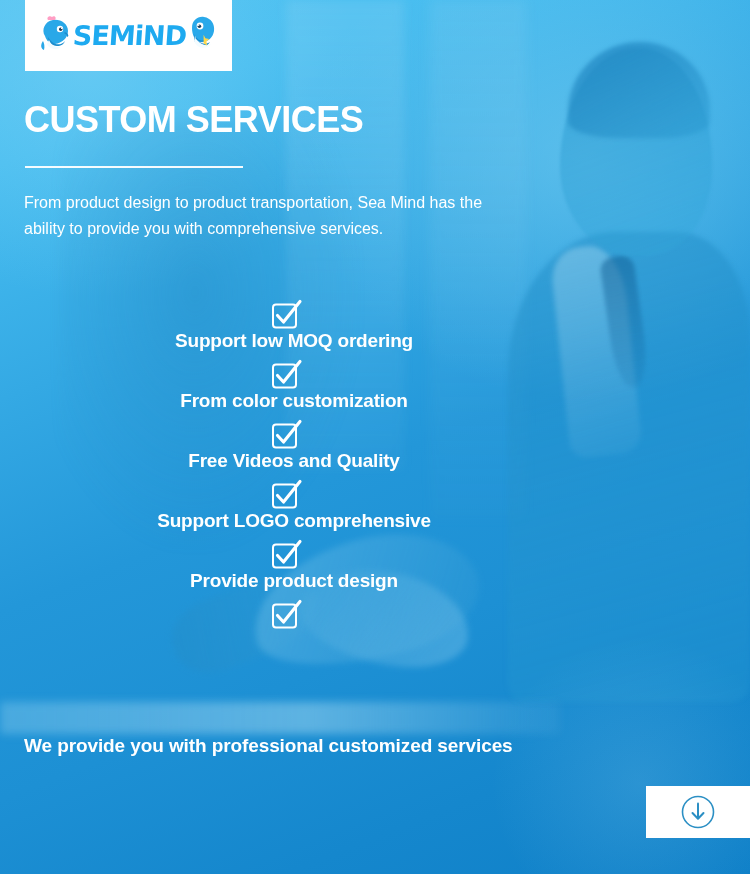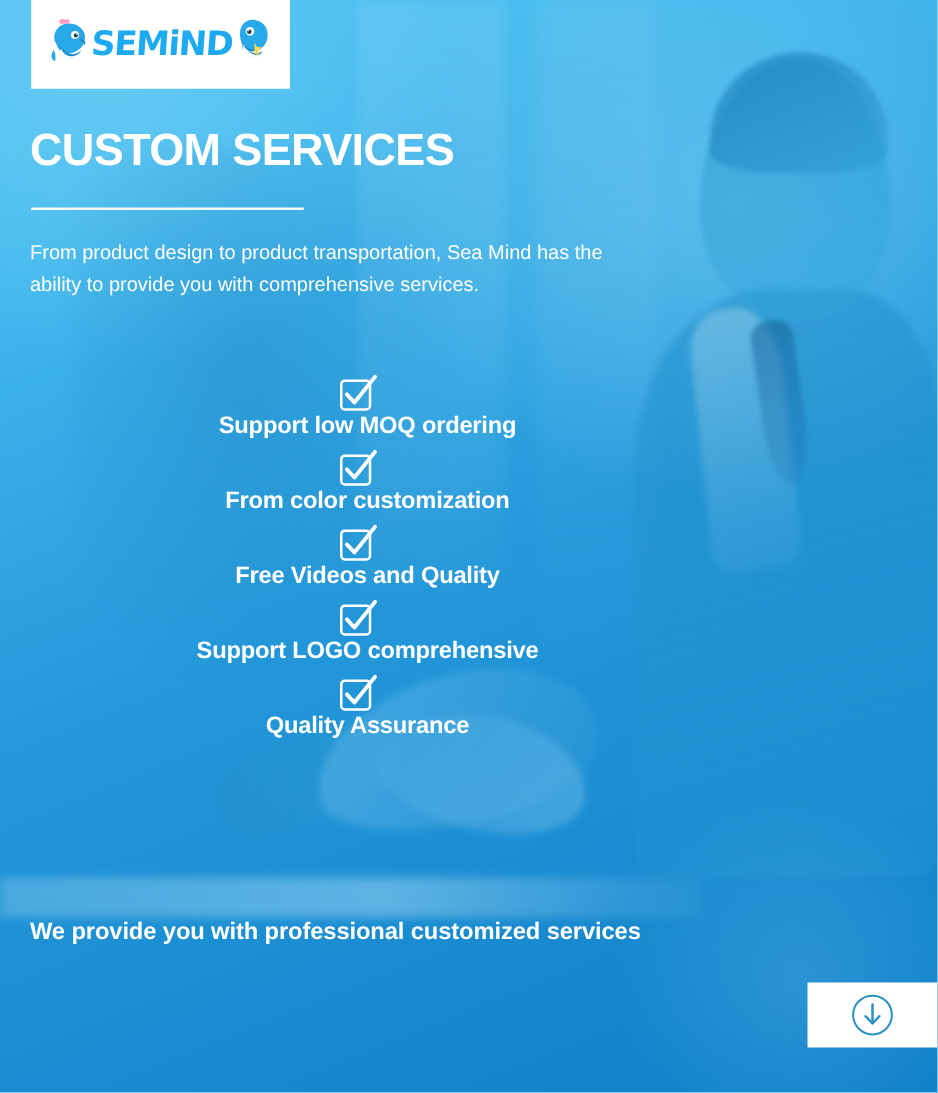--- a/index.html
+++ b/index.html
@@ -340,29 +340,37 @@
     <div class="feature-row">
       <span class="check-icon">
         <svg width="30" height="30" viewBox="0 0 30 30" aria-hidden="true">
           <rect x="2" y="4.5" width="23" height="23" rx="3" ry="3" fill="none" stroke="#ffffff" stroke-width="2"></rect>
           <path d="M6.5 15.5 L12.5 22 L29 1.5" fill="none" stroke="#ffffff" stroke-width="3.1" stroke-linecap="round" stroke-linejoin="round"></path>
         </svg>
       </span>
       <span class="feature-label">Support LOGO comprehensive</span>
     </div>
 
-
-    <div class="feature-row">
-      <span class="check-icon">
-        <svg width="30" height="30" viewBox="0 0 30 30" aria-hidden="true">
-          <rect x="2" y="4.5" width="23" height="23" rx="3" ry="3" fill="none" stroke="#ffffff" stroke-width="2"></rect>
-          <path d="M6.5 15.5 L12.5 22 L29 1.5" fill="none" stroke="#ffffff" stroke-width="3.1" stroke-linecap="round" stroke-linejoin="round"></path>
-        </svg>
-      </span>
-      <span class="feature-label">Quality Assurance</span>
+    <div class="feature-row">
+      <span class="check-icon">
+        <svg width="30" height="30" viewBox="0 0 30 30" aria-hidden="true">
+          <rect x="2" y="4.5" width="23" height="23" rx="3" ry="3" fill="none" stroke="#ffffff" stroke-width="2"></rect>
+          <path d="M6.5 15.5 L12.5 22 L29 1.5" fill="none" stroke="#ffffff" stroke-width="3.1" stroke-linecap="round" stroke-linejoin="round"></path>
+        </svg>
+      </span>
+      <span class="feature-label">Provide product design</span>
+    </div>
+
+    <div class="feature-row">
+      <span class="check-icon">
+        <svg width="30" height="30" viewBox="0 0 30 30" aria-hidden="true">
+          <rect x="2" y="4.5" width="23" height="23" rx="3" ry="3" fill="none" stroke="#ffffff" stroke-width="2"></rect>
+          <path d="M6.5 15.5 L12.5 22 L29 1.5" fill="none" stroke="#ffffff" stroke-width="3.1" stroke-linecap="round" stroke-linejoin="round"></path>
+        </svg>
+      </span>
     </div>
 
   </div>
 
   <div class="footer-line">We provide you with professional customized services</div>
 
   <div class="download-box">
     <span>
       <svg width="36" height="36" viewBox="0 0 36 36" aria-hidden="true">
         <circle cx="18" cy="18" r="15.5" fill="none" stroke="#2b8fc4" stroke-width="1.6"></circle>

